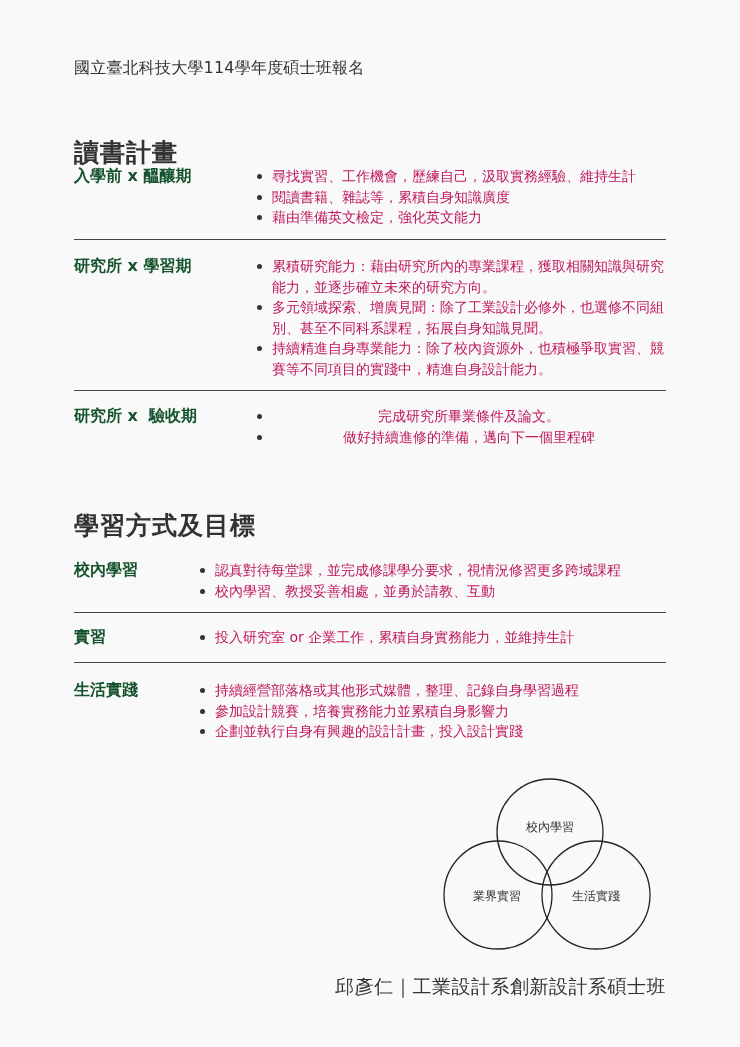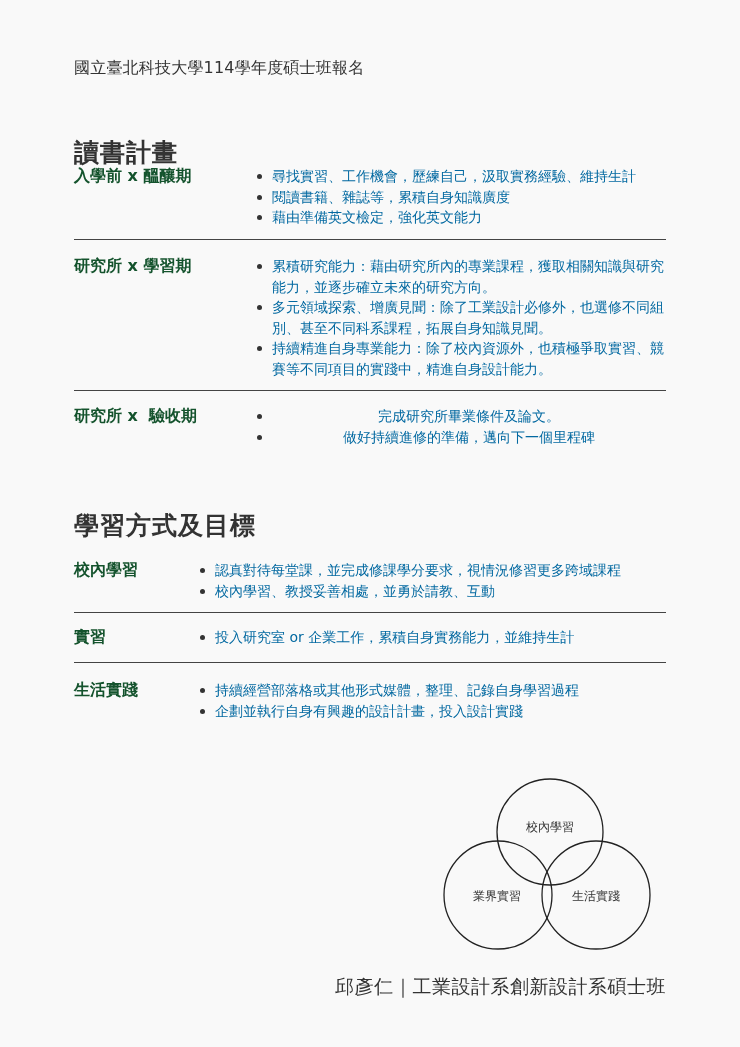--- a/index.html
+++ b/index.html
@@ -24,21 +24,21 @@
     position: absolute; left: 74px; width: 592px;
   }
   .row-label {
     position: absolute; left: 0; top: 0;
     font-size: 16px; font-weight: bold; color: #14532d;
     white-space: nowrap;
   }
   .row-list {
     position: absolute; top: 0;
     margin: 0; padding: 0; list-style: none;
-    font-size: 14px; line-height: 20.5px; color: #0369a1;
+    font-size: 14px; line-height: 20.5px; color: #be185d;
   }
   .row-list li {
     position: relative; padding-left: 16px;
   }
   .row-list li::before {
     content: ""; position: absolute; left: 1px; top: 8px;
     width: 5px; height: 5px; border-radius: 50%; background: #333;
   }
   .divider {
     position: absolute; left: 74px; width: 592px; height: 0;
@@ -107,20 +107,21 @@
   <ul class="row-list" style="left:125px; width:467px;">
     <li>投入研究室 or 企業工作，累積自身實務能力，並維持生計</li>
   </ul>
 </div>
 <div class="divider" style="top:662px;"></div>
 
 <div class="row" style="top:680px;">
   <div class="row-label">生活實踐</div>
   <ul class="row-list" style="left:125px; width:467px;">
     <li>持續經營部落格或其他形式媒體，整理、記錄自身學習過程</li>
+    <li>參加設計競賽，培養實務能力並累積自身影響力</li>
     <li>企劃並執行自身有興趣的設計計畫，投入設計實踐</li>
   </ul>
 </div>
 
 <div class="venn">
   <svg width="240" height="190" viewBox="0 0 240 190" style="position:absolute;left:0;top:0;">
     <circle cx="120" cy="62" r="53" fill="none" stroke="#222" stroke-width="1.3"></circle>
     <circle cx="68" cy="125" r="54" fill="none" stroke="#222" stroke-width="1.3"></circle>
     <circle cx="166" cy="125" r="54" fill="none" stroke="#222" stroke-width="1.3"></circle>
   </svg>

